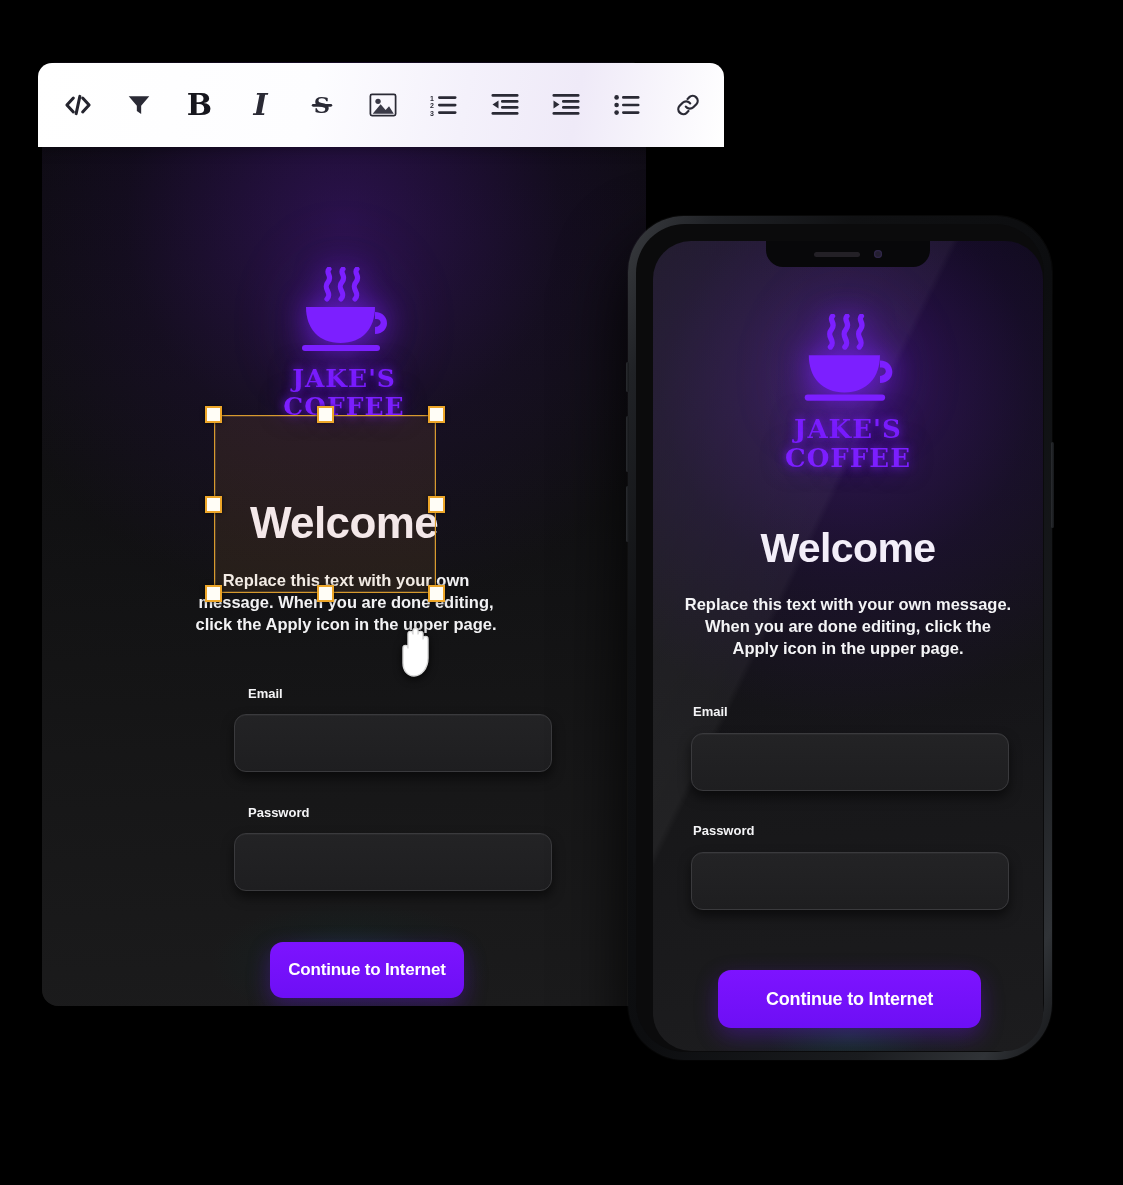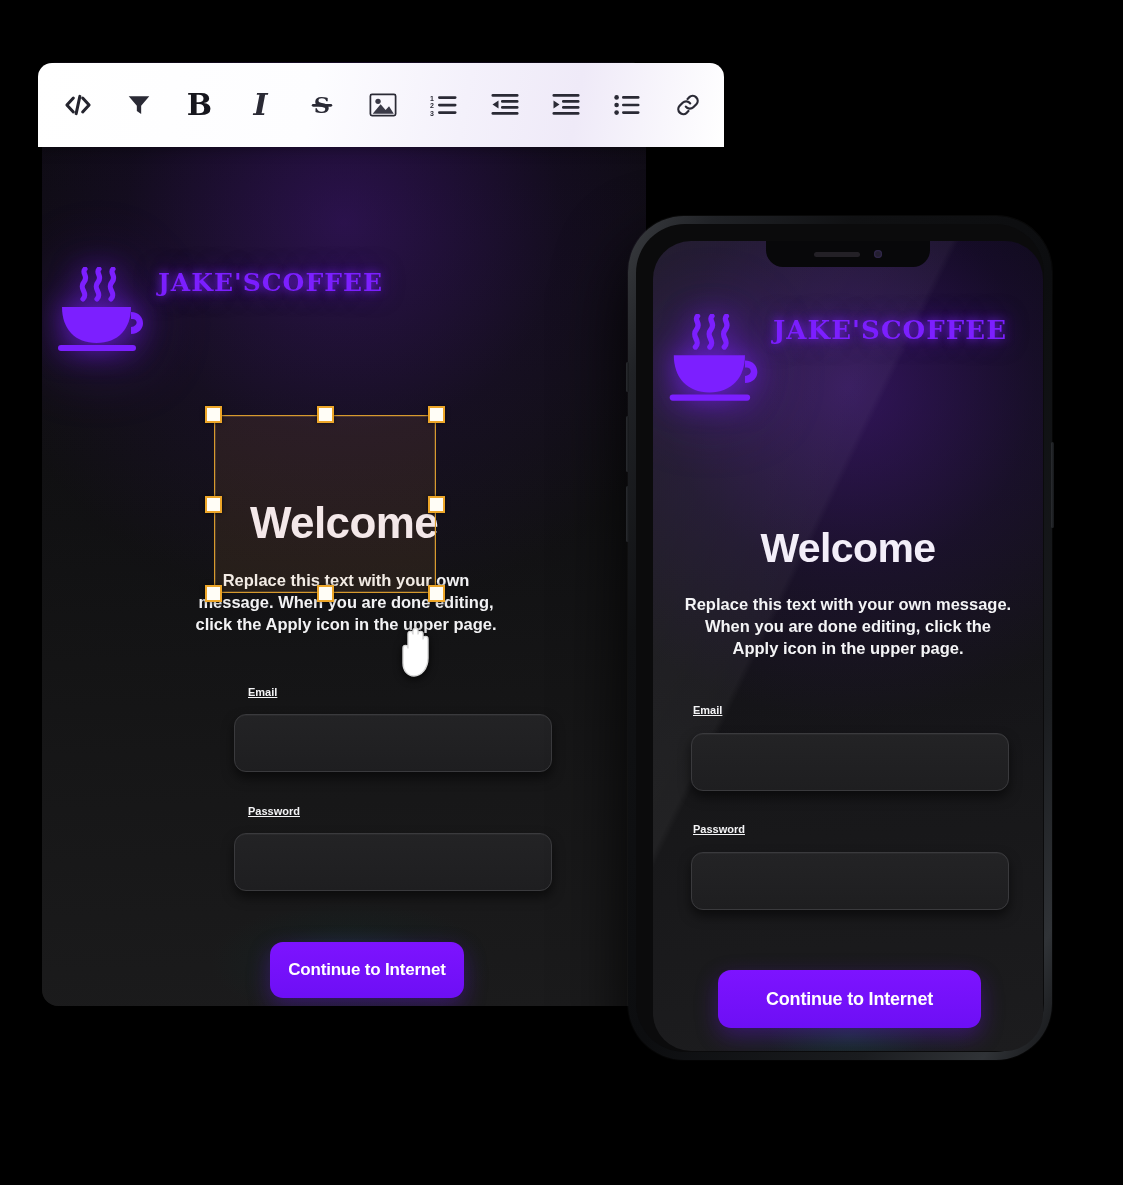--- a/index.html
+++ b/index.html
@@ -76,20 +76,22 @@
     cursor: pointer;
     color: #2a2a35;
   }
   .tb-btn:first-child { margin-left: 9px; }
   .tb-btn svg { display: block; }
 
   
   .logo-wrap {
     position: absolute;
     display: flex;
+    flex-direction: column;
+    align-items: center;
     pointer-events: none;
   }
   #desktop-logo { left: 0; right: 0; top: 205px; }
   .logo-mark { filter: drop-shadow(0 0 14px rgba(124,31,255,0.75)) drop-shadow(0 0 34px rgba(110,20,245,0.45)); }
   .logo-word {
     font-family: "DejaVu Serif", serif;
     font-weight: 700;
     letter-spacing: 0.04em;
     line-height: 0.96;
     text-align: center;
@@ -112,24 +114,23 @@
     position: absolute;
     left: 148px; width: 312px; top: 508px;
     text-align: center;
     font-size: 16.5px;
     font-weight: 700;
     line-height: 1.32;
     color: #f2f2f4;
   }
 
   .field-label {
-    font-size: 11px;
+    font-size: 13px;
     font-weight: 700;
     color: #f4f4f6;
-    text-decoration: underline;
   }
   .field-box {
     border-radius: 12px;
     background: linear-gradient(180deg, #232325 0%, #1e1e20 100%);
     border: 1px solid #3a3a3d;
     box-shadow: inset 0 1px 0 rgba(255,255,255,0.035), 0 6px 12px rgba(0,0,0,0.55);
   }
 
   #d-email-label  { position:absolute; left:206px; top:624px; }
   #d-email-box    { position:absolute; left:192px; top:652px; width:318px; height:58px; }

